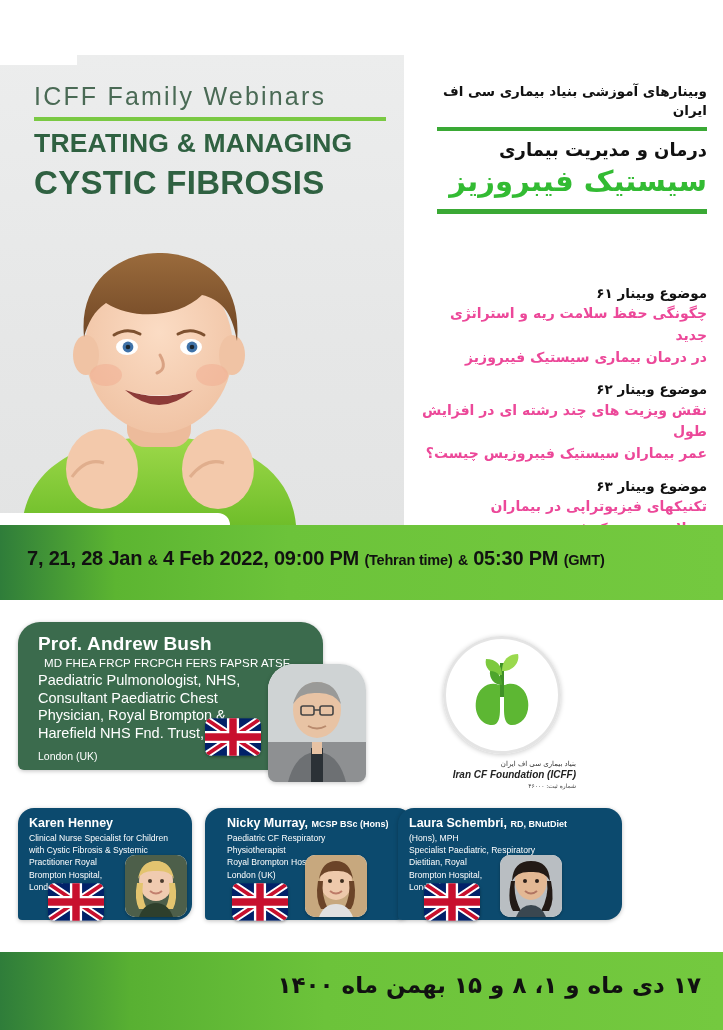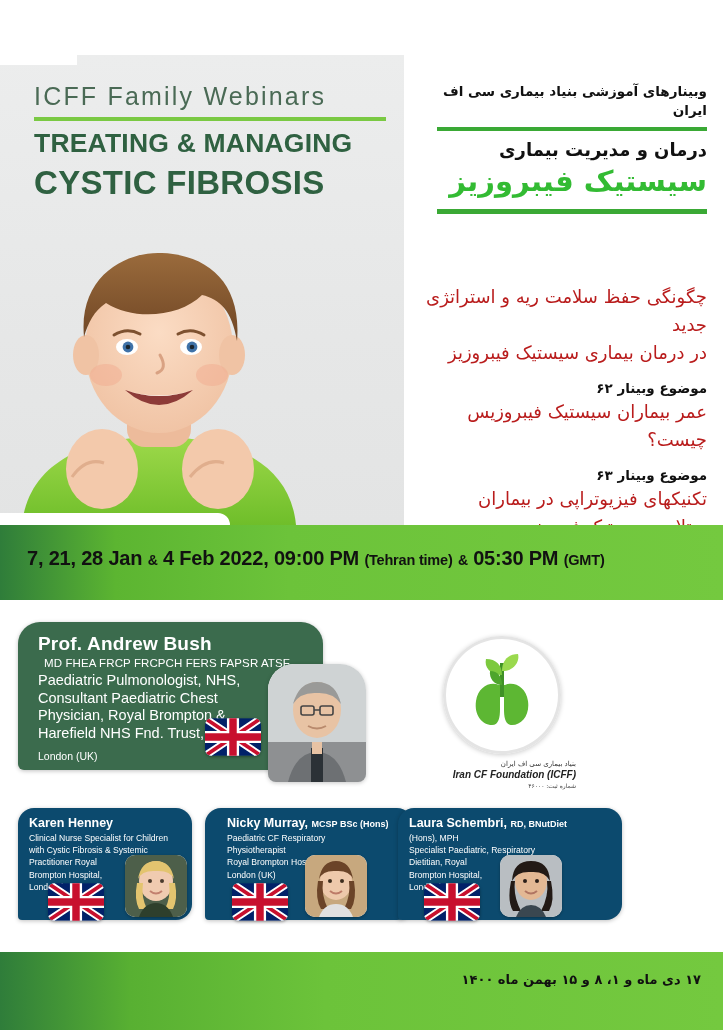--- a/index.html
+++ b/index.html
@@ -73,21 +73,21 @@
   .fa-top{position:absolute;right:16px;top:27px;width:285px;}
   .fa-kicker{font-size:13.5px;font-weight:bold;color:#111;line-height:1.4;}
   .rule-green{height:4px;background:#3aa935;margin:7px 0 8px 0;width:270px;margin-left:auto;}
   .fa-title1{font-size:18px;font-weight:bold;color:#111;line-height:1.25;}
   .fa-title2{font-size:29px;font-weight:bold;color:#33bb33;line-height:1.25;margin-top:2px;}
   .rule-green2{height:5px;background:#3aa935;margin-top:9px;width:270px;margin-left:auto;}
 
   .fa-topics{position:absolute;right:16px;top:228px;width:290px;}
   .topic{margin-bottom:11px;}
   .topic-head{font-size:13.5px;font-weight:bold;color:#111;line-height:1.5;}
-  .topic-body{font-size:18px;font-weight:normal;color:#b91c1c;line-height:1.55;}
+  .topic-body{font-size:14px;font-weight:bold;color:#ec4899;line-height:1.55;}
 
   .blue-tri{
     position:absolute;right:0;top:494px;width:0;height:0;
     border-left:22px solid transparent;
     border-bottom:22px solid #1f4e8c;
   }
 
   
   .date-bar{
     position:absolute;left:0;top:525px;width:723px;height:75px;
@@ -163,21 +163,21 @@
   .f2{left:232px;top:283px;}
   .f3{left:424px;top:283px;}
 
   
   .bottom-bar{
     position:absolute;left:0;top:952px;width:723px;height:78px;
     background:linear-gradient(90deg,#2f7d3a 0%,#58b032 18%,#6cc33a 45%,#74c93f 100%);
   }
   .bottom-fa{
     position:absolute;right:22px;top:20px;
-    font-size:13px;font-weight:bold;color:#111;direction:rtl;
+    font-size:23px;font-weight:bold;color:#111;direction:rtl;
     font-family:"DejaVu Sans",sans-serif;white-space:nowrap;
   }
 </style>
 </head>
 <body>
 
 <div class="poster">
 
   <div class="top-panel">
 
@@ -253,25 +253,27 @@
       <div class="fa fa-top">
         <div class="fa-kicker">وبینارهای آموزشی بنیاد بیماری سی اف ایران</div>
         <div class="rule-green"></div>
         <div class="fa-title1">درمان و مدیریت بیماری</div>
         <div class="fa-title2">سیستیک فیبروزیز</div>
         <div class="rule-green2"></div>
       </div>
 
       <div class="fa fa-topics">
         <div class="topic">
+          <div class="topic-head">موضوع وبینار ۶۱</div>
           <div class="topic-body">چگونگی حفظ سلامت ریه و استراتژی جدید</div>
           <div class="topic-body">در درمان بیماری سیستیک فیبروزیز</div>
         </div>
         <div class="topic">
           <div class="topic-head">موضوع وبینار ۶۲</div>
+          <div class="topic-body">نقش ویزیت های چند رشته ای در افزایش طول</div>
           <div class="topic-body">عمر بیماران سیستیک فیبروزیس چیست؟</div>
         </div>
         <div class="topic">
           <div class="topic-head">موضوع وبینار ۶۳</div>
           <div class="topic-body">تکنیکهای فیزیوتراپی در بیماران</div>
           <div class="topic-body">مبتلا به سیستیک فیبروزیز</div>
         </div>
         <div class="topic">
           <div class="topic-head">موضوع وبینار ۶۴</div>
           <div class="topic-body">عدم افزایش وزن در بیماران مبتلا به</div>

